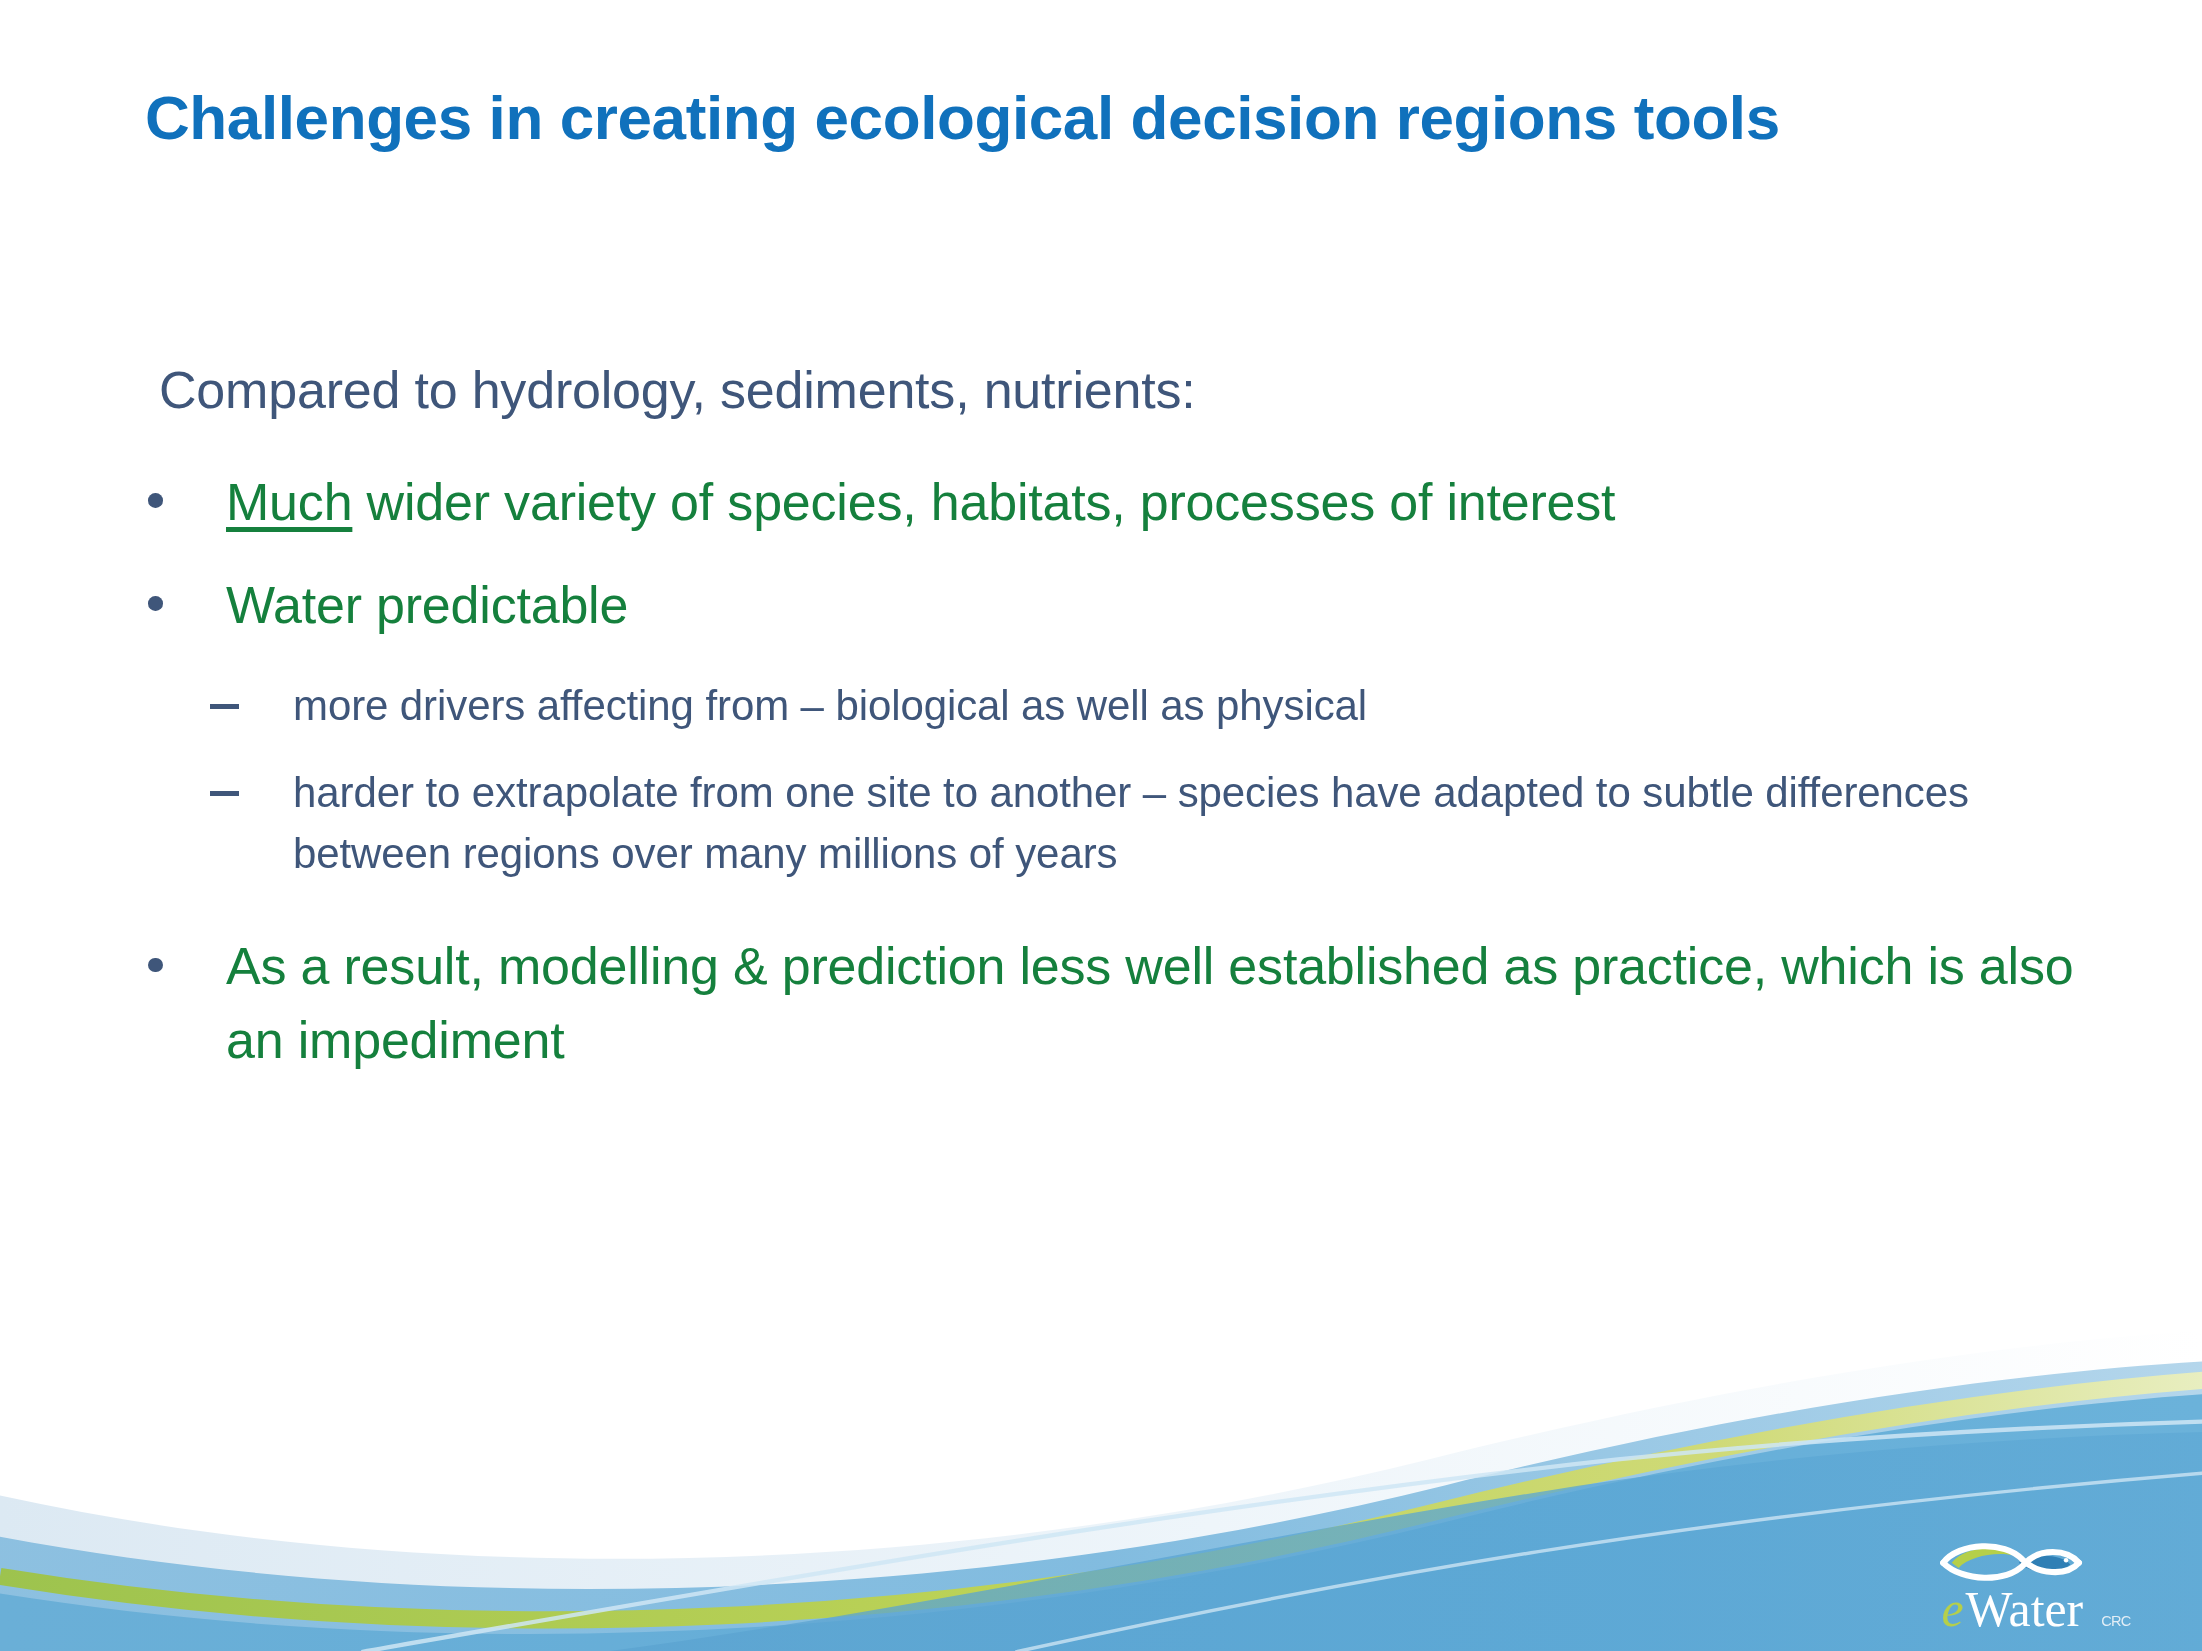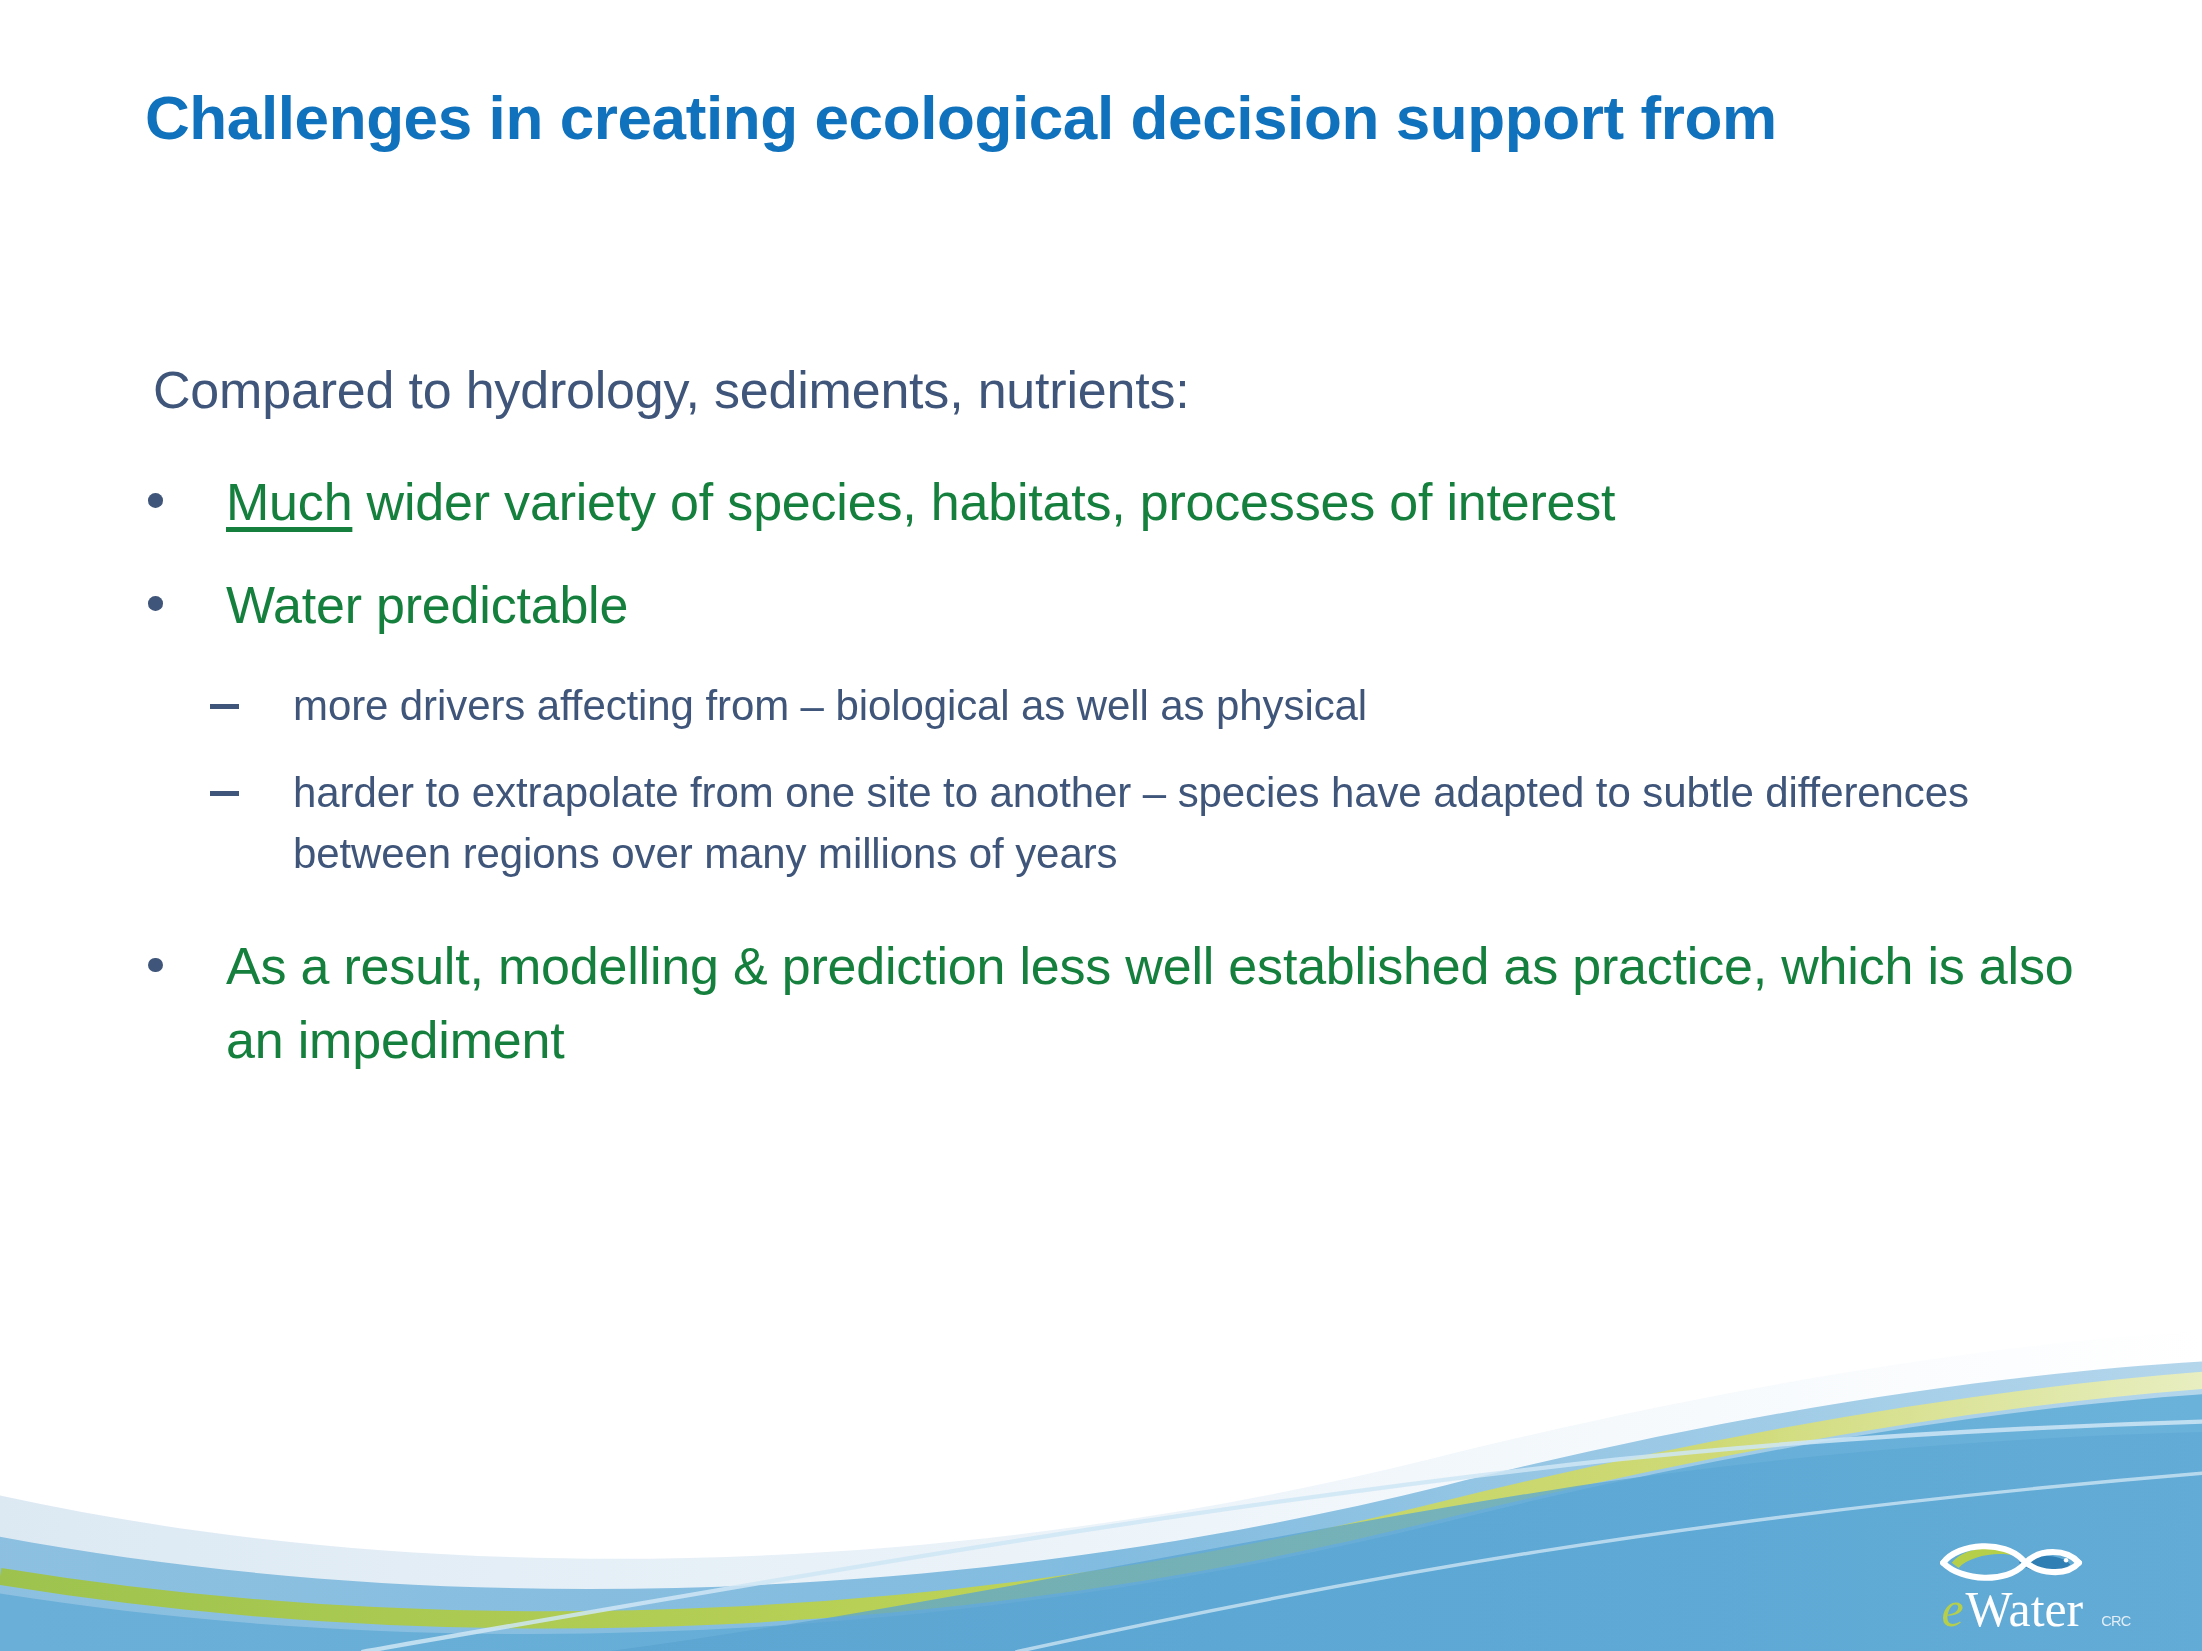--- a/index.html
+++ b/index.html
@@ -39,21 +39,21 @@
     position: absolute;
     left: 145px;
     top: 361px;
     width: 1970px;
   }
 
   .lead-line {
     font-size: 52px;
     color: #3f567a;
     line-height: 1.15;
-    margin: 0 0 45px 8px;
+    margin: 0 0 45px 14px;
     letter-spacing: -0.2px;
   }
 
   
   .bullet-l1 {
     position: relative;
     padding-left: 81px;
     font-size: 52px;
     color: #15803d;
     line-height: 1.42;
@@ -114,21 +114,21 @@
     width: 224px;
     height: 110px;
   }
   .logo svg { display:block; width: 224px; height: 110px; }
 </style>
 </head>
 <body>
 
 <div id="slide">
 
-  <div class="slide-title">Challenges in creating ecological decision support from</div>
+  <div class="slide-title">Challenges in creating ecological decision regions tools</div>
 
   <div class="body-block">
 
     <div class="lead-line">Compared to hydrology, sediments, nutrients:</div>
 
     <div class="bullet-l1">
       <span class="dot"></span>
       <span class="u">Much</span><span> wider variety of species, habitats, processes of interest</span>
     </div>
 

